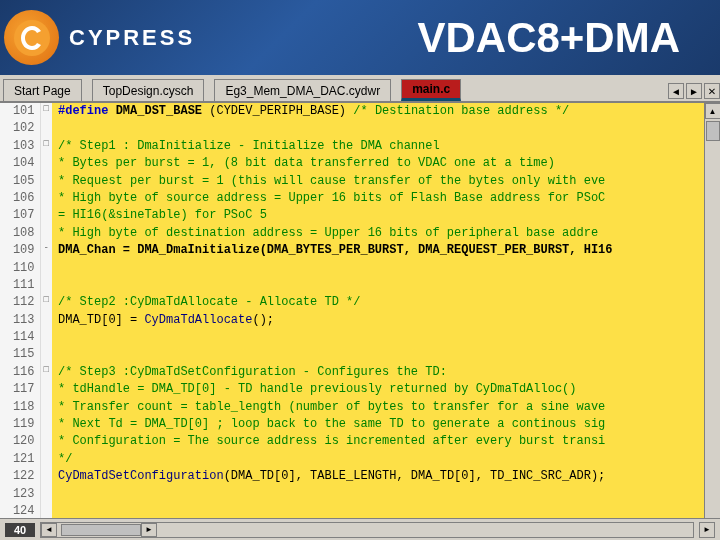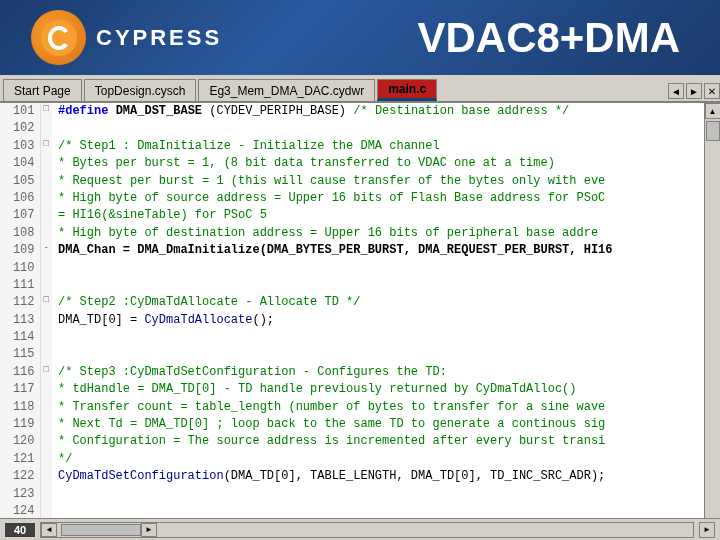--- a/index.html
+++ b/index.html
@@ -4,21 +4,21 @@
   <style>
     * { margin: 0; padding: 0; box-sizing: border-box; }
     body { width: 720px; height: 540px; overflow: hidden; font-family: Arial, sans-serif; background: #d4d0c8; }
 
     
     .header {
       height: 75px;
       background: linear-gradient(135deg, #1a3a6b 0%, #2a5a9f 40%, #1a3a6b 100%);
       display: flex;
       align-items: center;
-      padding: 0 31px;
+      padding: 0 4px;
       position: relative;
     }
     .logo-area {
       display: flex;
       align-items: center;
       gap: 10px;
     }
     .logo-circle {
       width: 55px;
       height: 55px;
@@ -59,21 +59,21 @@
     .tab {
       height: 22px;
       padding: 0 10px;
       font-size: 12px;
       display: flex;
       align-items: center;
       cursor: pointer;
       border: 1px solid #808080;
       border-bottom: none;
       background: #d4d0c8;
-      margin-right: 2px;
+      margin-right: 10px;
       color: #000;
       white-space: nowrap;
     }
     .tab.active {
       background: #b91c1c;
       border-bottom: 3px solid #0c4a6e;
       z-index: 1;
       font-weight: bold;
     }
     .tab-right-controls {
@@ -92,21 +92,21 @@
       align-items: center;
       justify-content: center;
       cursor: pointer;
       border: 1px solid #808080;
       background: #d4d0c8;
       color: #000;
     }
 
     
     .editor-area {
-      background: #ffffff;
+      background: #fde047;
       height: calc(540px - 75px - 28px - 22px);
       display: flex;
       overflow: hidden;
       position: relative;
     }
 
     
     .scrollbar-v {
       width: 16px;
       background: #d4d0c8;

